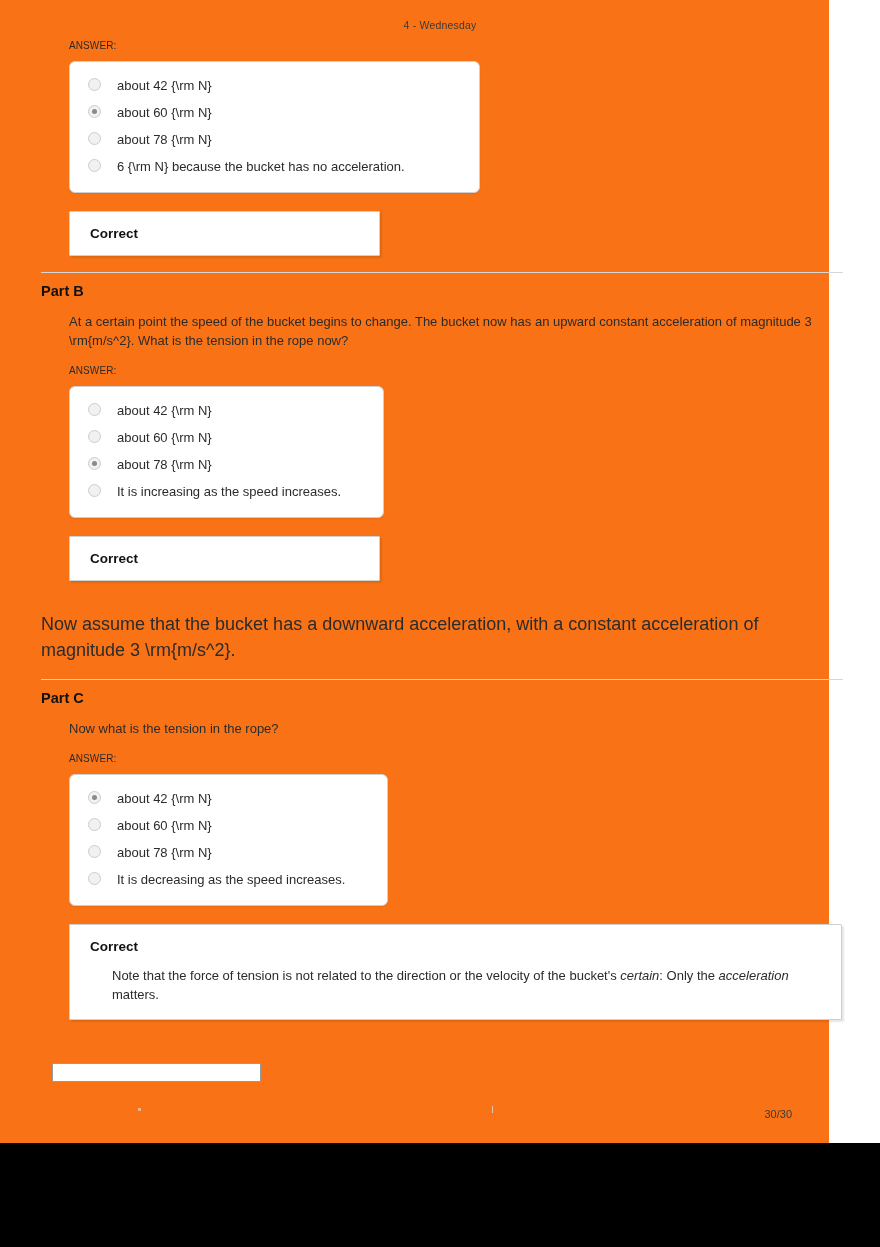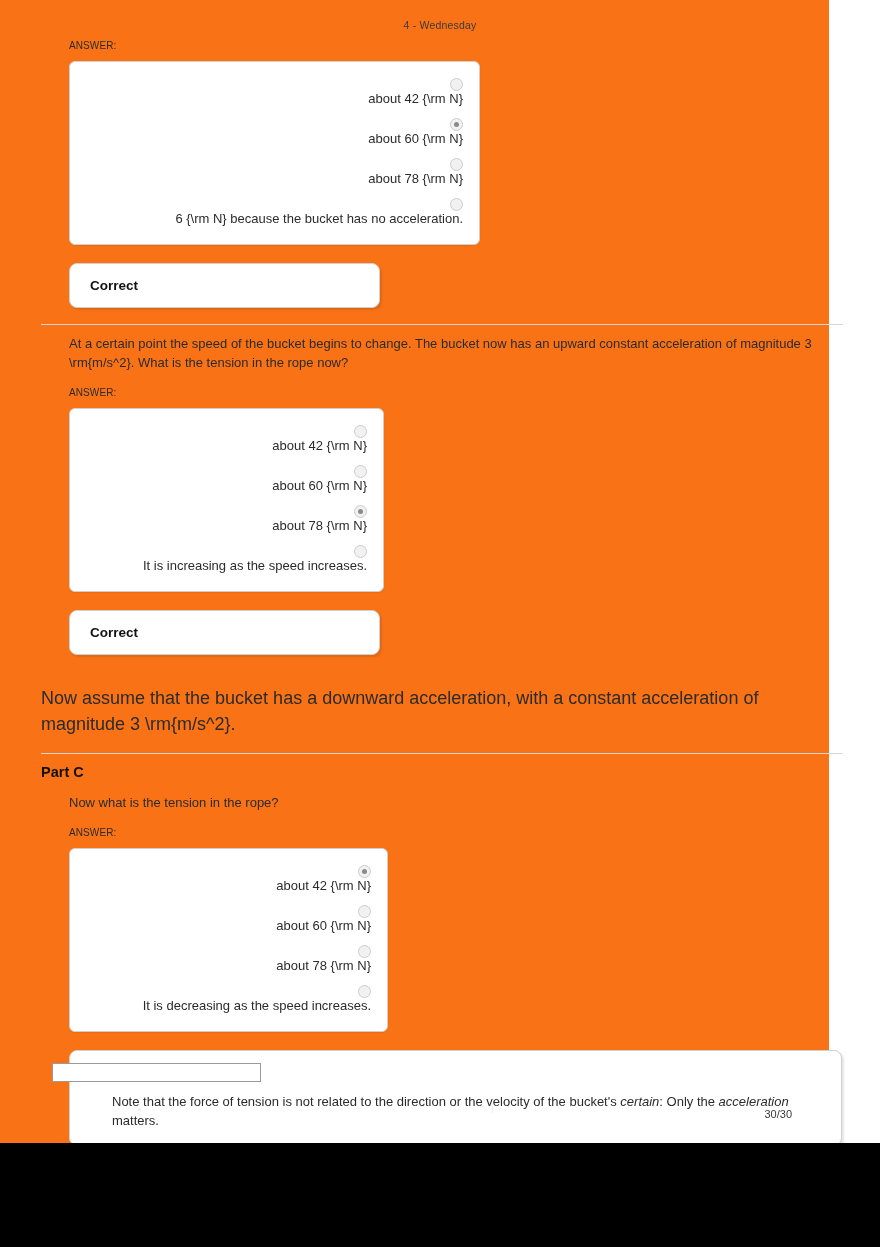--- a/index.html
+++ b/index.html
@@ -82,23 +82,22 @@
     margin-left: 28px;
     border: 1px solid #cfcfcf;
     border-radius: 6px;
     background: #fff;
     box-shadow: 0 1px 2px rgba(0,0,0,.07);
     padding: 10px 0 12px 0;
     box-sizing: border-box;
   }
   .option-row {
     display: flex;
-    align-items: flex-end;
+    align-items: flex-start;
     padding: 6px 16px 6px 18px;
-    flex-direction: column;
   }
   .radio {
     width: 13px;
     height: 13px;
     border-radius: 50%;
     border: 1px solid #cccccc;
     background: #f1f1f1;
     flex: 0 0 auto;
     position: relative;
     box-sizing: border-box;
@@ -120,21 +119,21 @@
     color: #2b2b2b;
     margin-left: 16px;
     white-space: nowrap;
   }
 
   
   .feedback-box {
     margin-left: 28px;
     margin-top: 18px;
     border: 1px solid #cfcfcf;
-    border-radius: 8px;
+    border-radius: 1px;
     background: #fff;
     box-shadow: 2px 2px 2px rgba(0,0,0,.10);
     box-sizing: border-box;
     padding: 14px 18px 14px 20px;
   }
   .feedback-title {
     font-size: 13.5px;
     font-weight: bold;
     color: #111;
   }
@@ -209,20 +208,21 @@
         <span class="option-label">6 {\rm N} because the bucket has no acceleration.</span>
       </div>
     </div>
 
     <div class="feedback-box" style="width:311px;">
       <div class="feedback-title">Correct</div>
     </div>
 
     <hr class="divider">
 
+    <div class="part-title">Part B</div>
     <div class="part-text">At a certain point the speed of the bucket begins to change. The bucket now has an upward constant acceleration of magnitude 3 \rm{m/s^2}. What is the tension in the rope now?</div>
     <div class="answer-label">ANSWER:</div>
 
     <div class="options-box" style="width:315px;">
       <div class="option-row">
         <span class="radio"></span>
         <span class="option-label">about 42 {\rm N}</span>
       </div>
       <div class="option-row">
         <span class="radio"></span>

